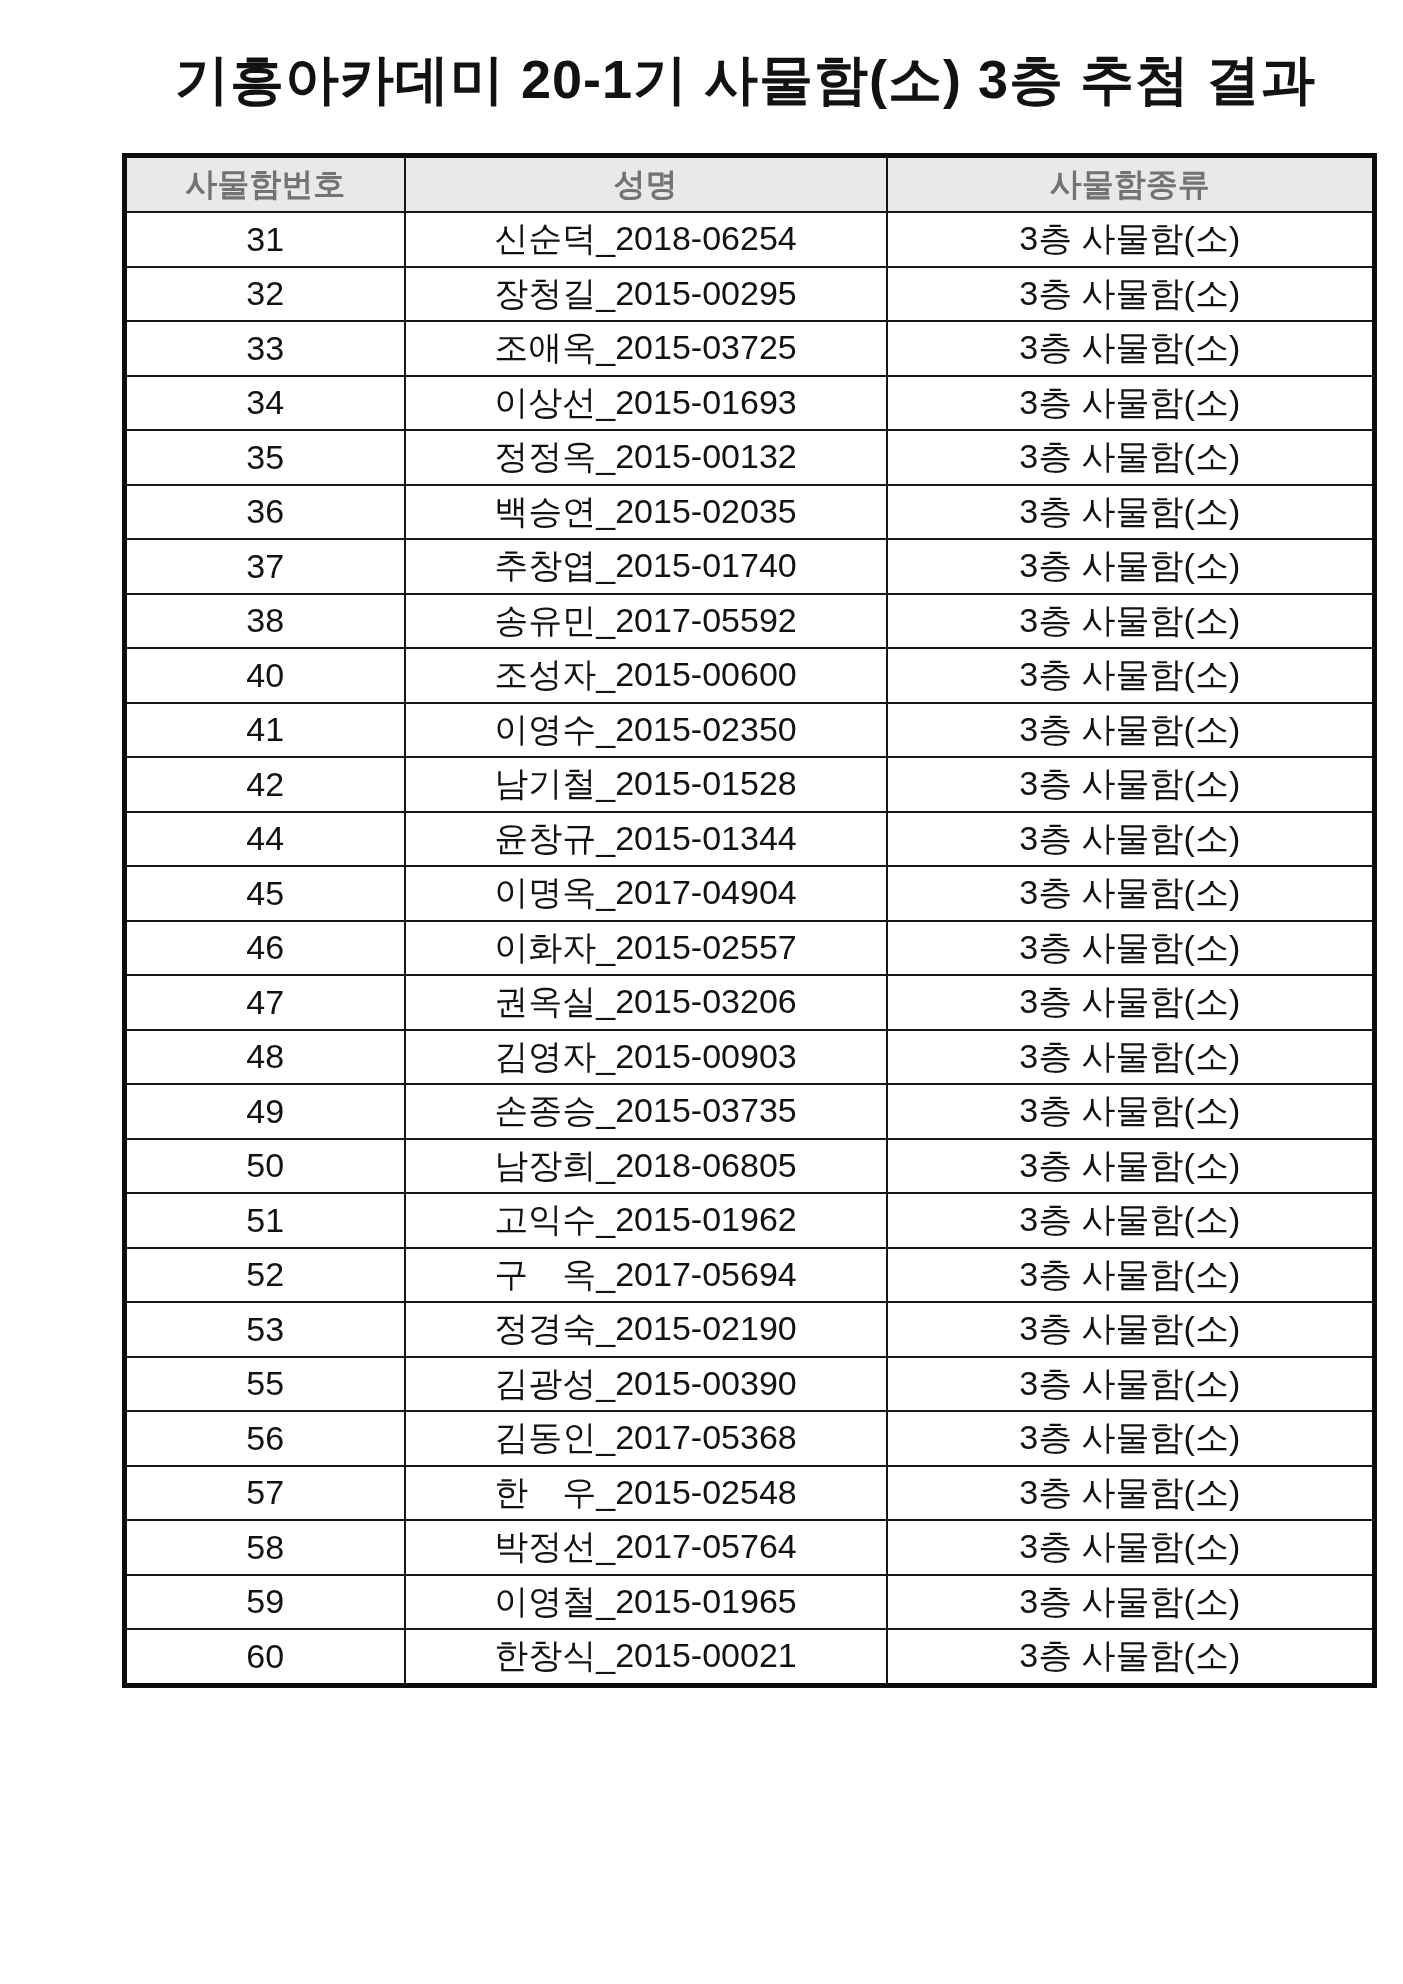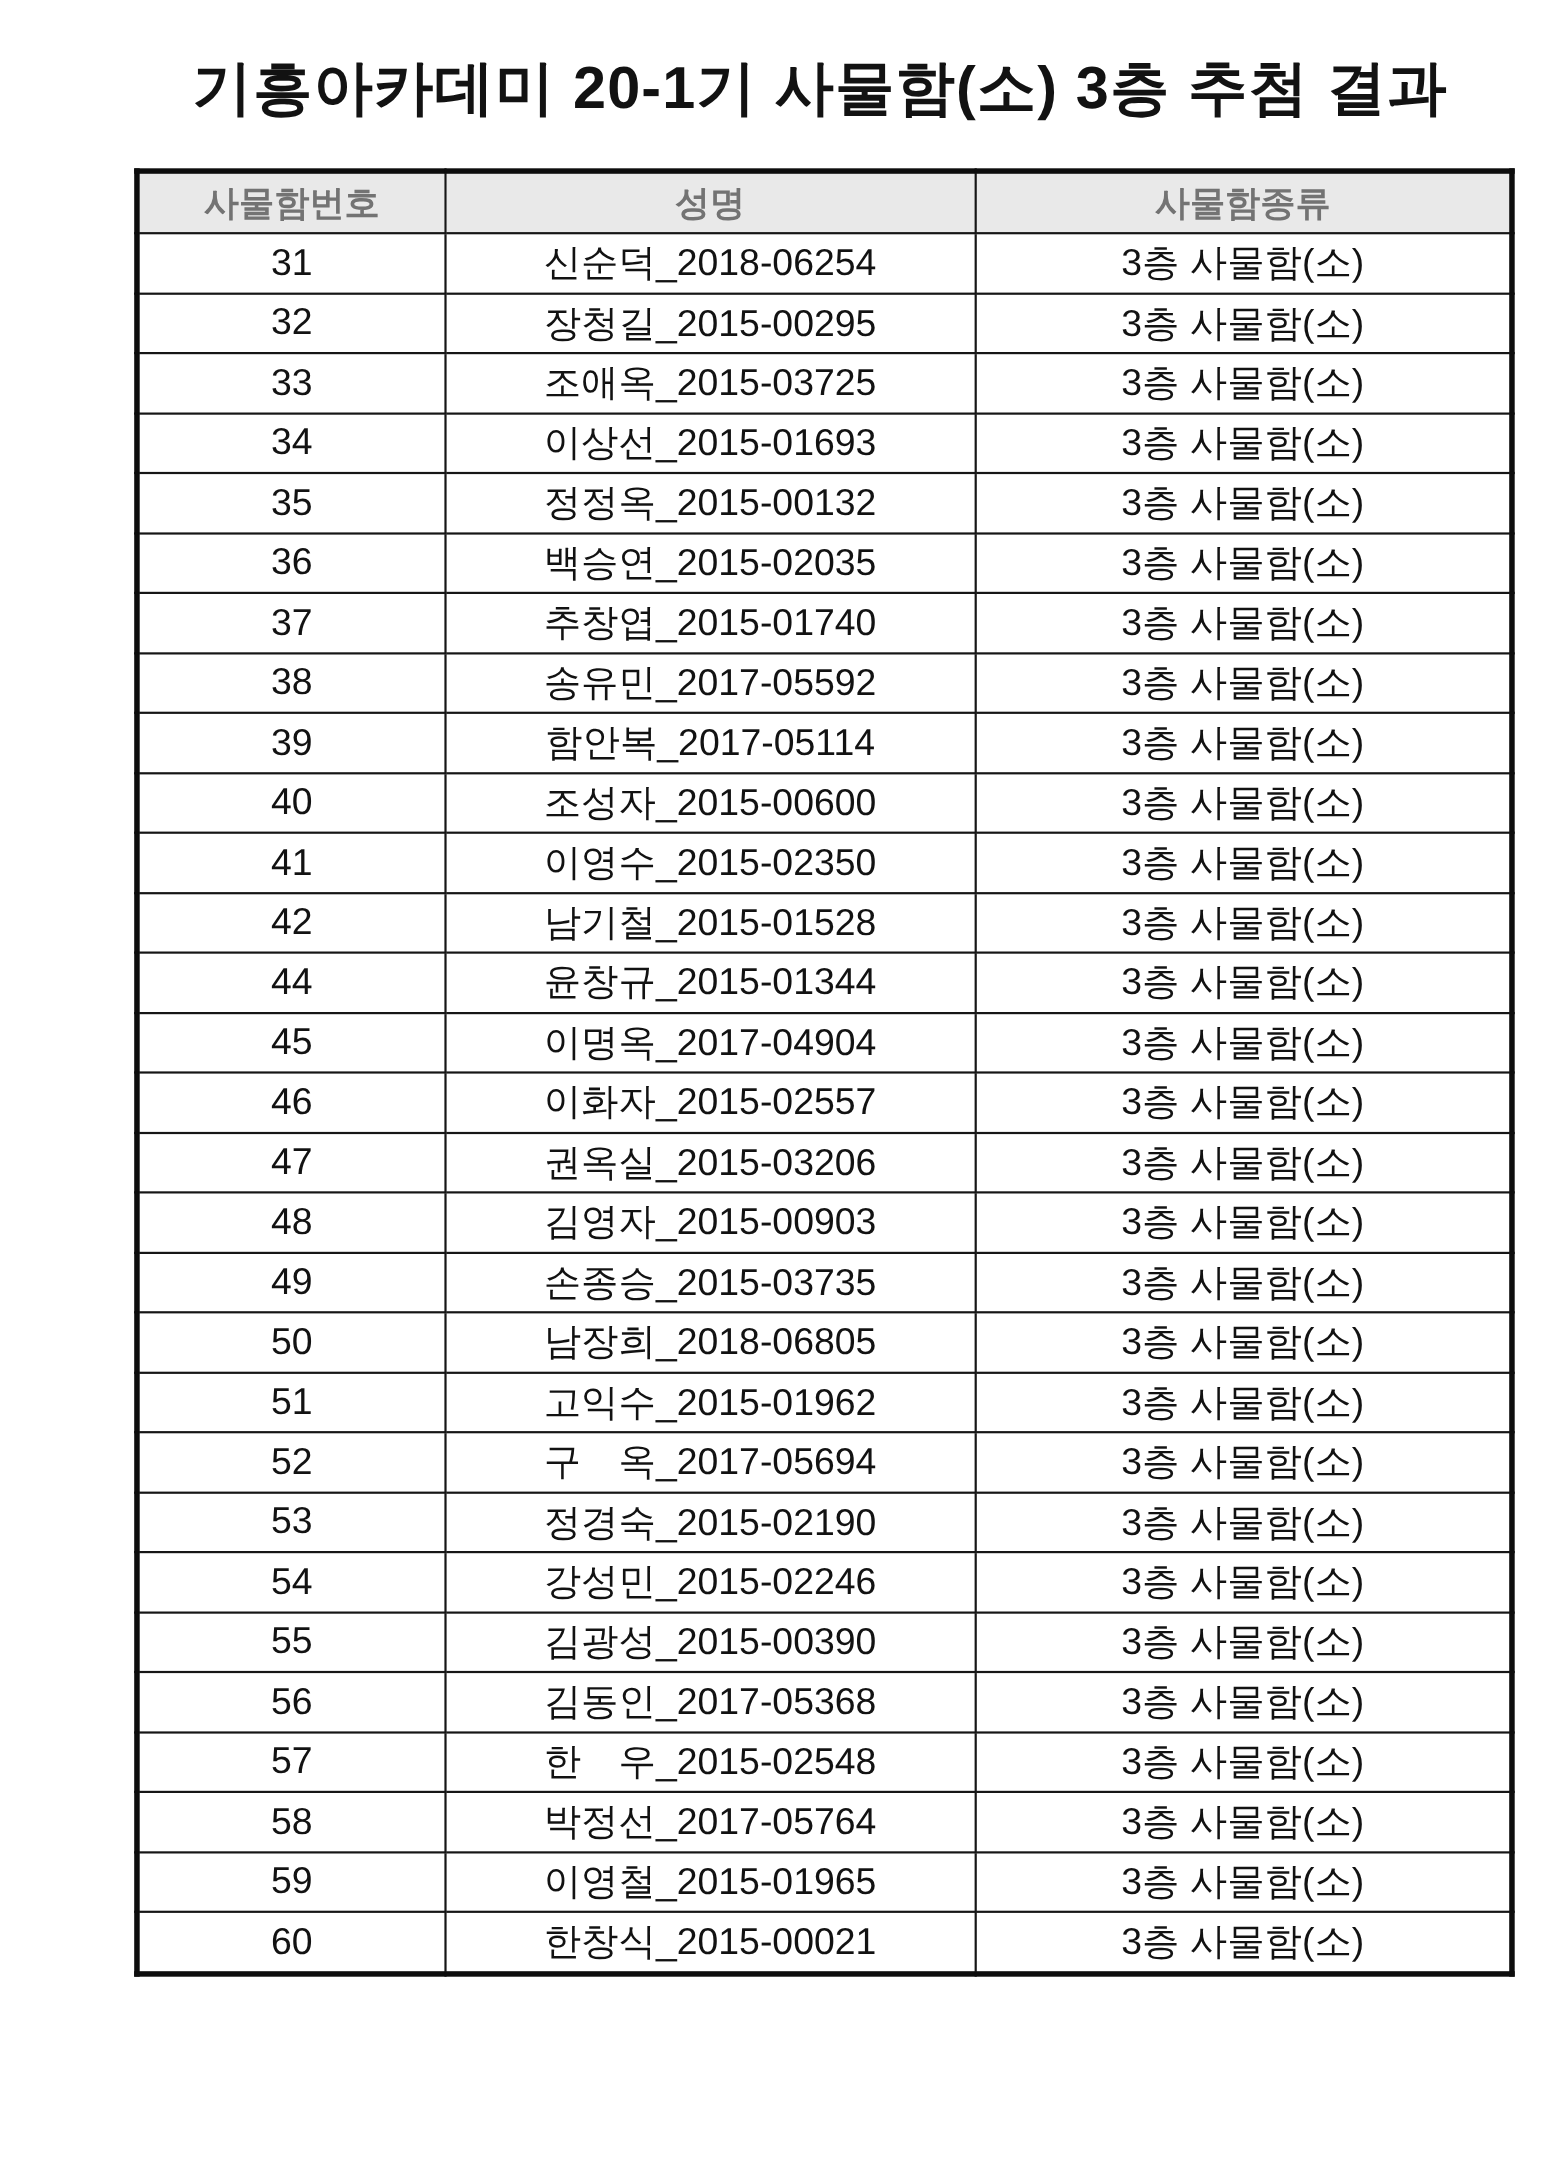--- a/index.html
+++ b/index.html
@@ -120,25 +120,20 @@
       <td class="cell-no">37</td>
       <td class="cell-name">추창엽_2015-01740</td>
       <td class="cell-type">3층 사물함(소)</td>
     </tr>
         <tr>
       <td class="cell-no">38</td>
       <td class="cell-name">송유민_2017-05592</td>
       <td class="cell-type">3층 사물함(소)</td>
     </tr>
         <tr>
-      <td class="cell-no">39</td>
-      <td class="cell-name">함안복_2017-05114</td>
-      <td class="cell-type">3층 사물함(소)</td>
-    </tr>
-        <tr>
       <td class="cell-no">40</td>
       <td class="cell-name">조성자_2015-00600</td>
       <td class="cell-type">3층 사물함(소)</td>
     </tr>
         <tr>
       <td class="cell-no">41</td>
       <td class="cell-name">이영수_2015-02350</td>
       <td class="cell-type">3층 사물함(소)</td>
     </tr>
         <tr>
@@ -190,25 +185,20 @@
       <td class="cell-no">52</td>
       <td class="cell-name">구　옥_2017-05694</td>
       <td class="cell-type">3층 사물함(소)</td>
     </tr>
         <tr>
       <td class="cell-no">53</td>
       <td class="cell-name">정경숙_2015-02190</td>
       <td class="cell-type">3층 사물함(소)</td>
     </tr>
         <tr>
-      <td class="cell-no">54</td>
-      <td class="cell-name">강성민_2015-02246</td>
-      <td class="cell-type">3층 사물함(소)</td>
-    </tr>
-        <tr>
       <td class="cell-no">55</td>
       <td class="cell-name">김광성_2015-00390</td>
       <td class="cell-type">3층 사물함(소)</td>
     </tr>
         <tr>
       <td class="cell-no">56</td>
       <td class="cell-name">김동인_2017-05368</td>
       <td class="cell-type">3층 사물함(소)</td>
     </tr>
         <tr>

